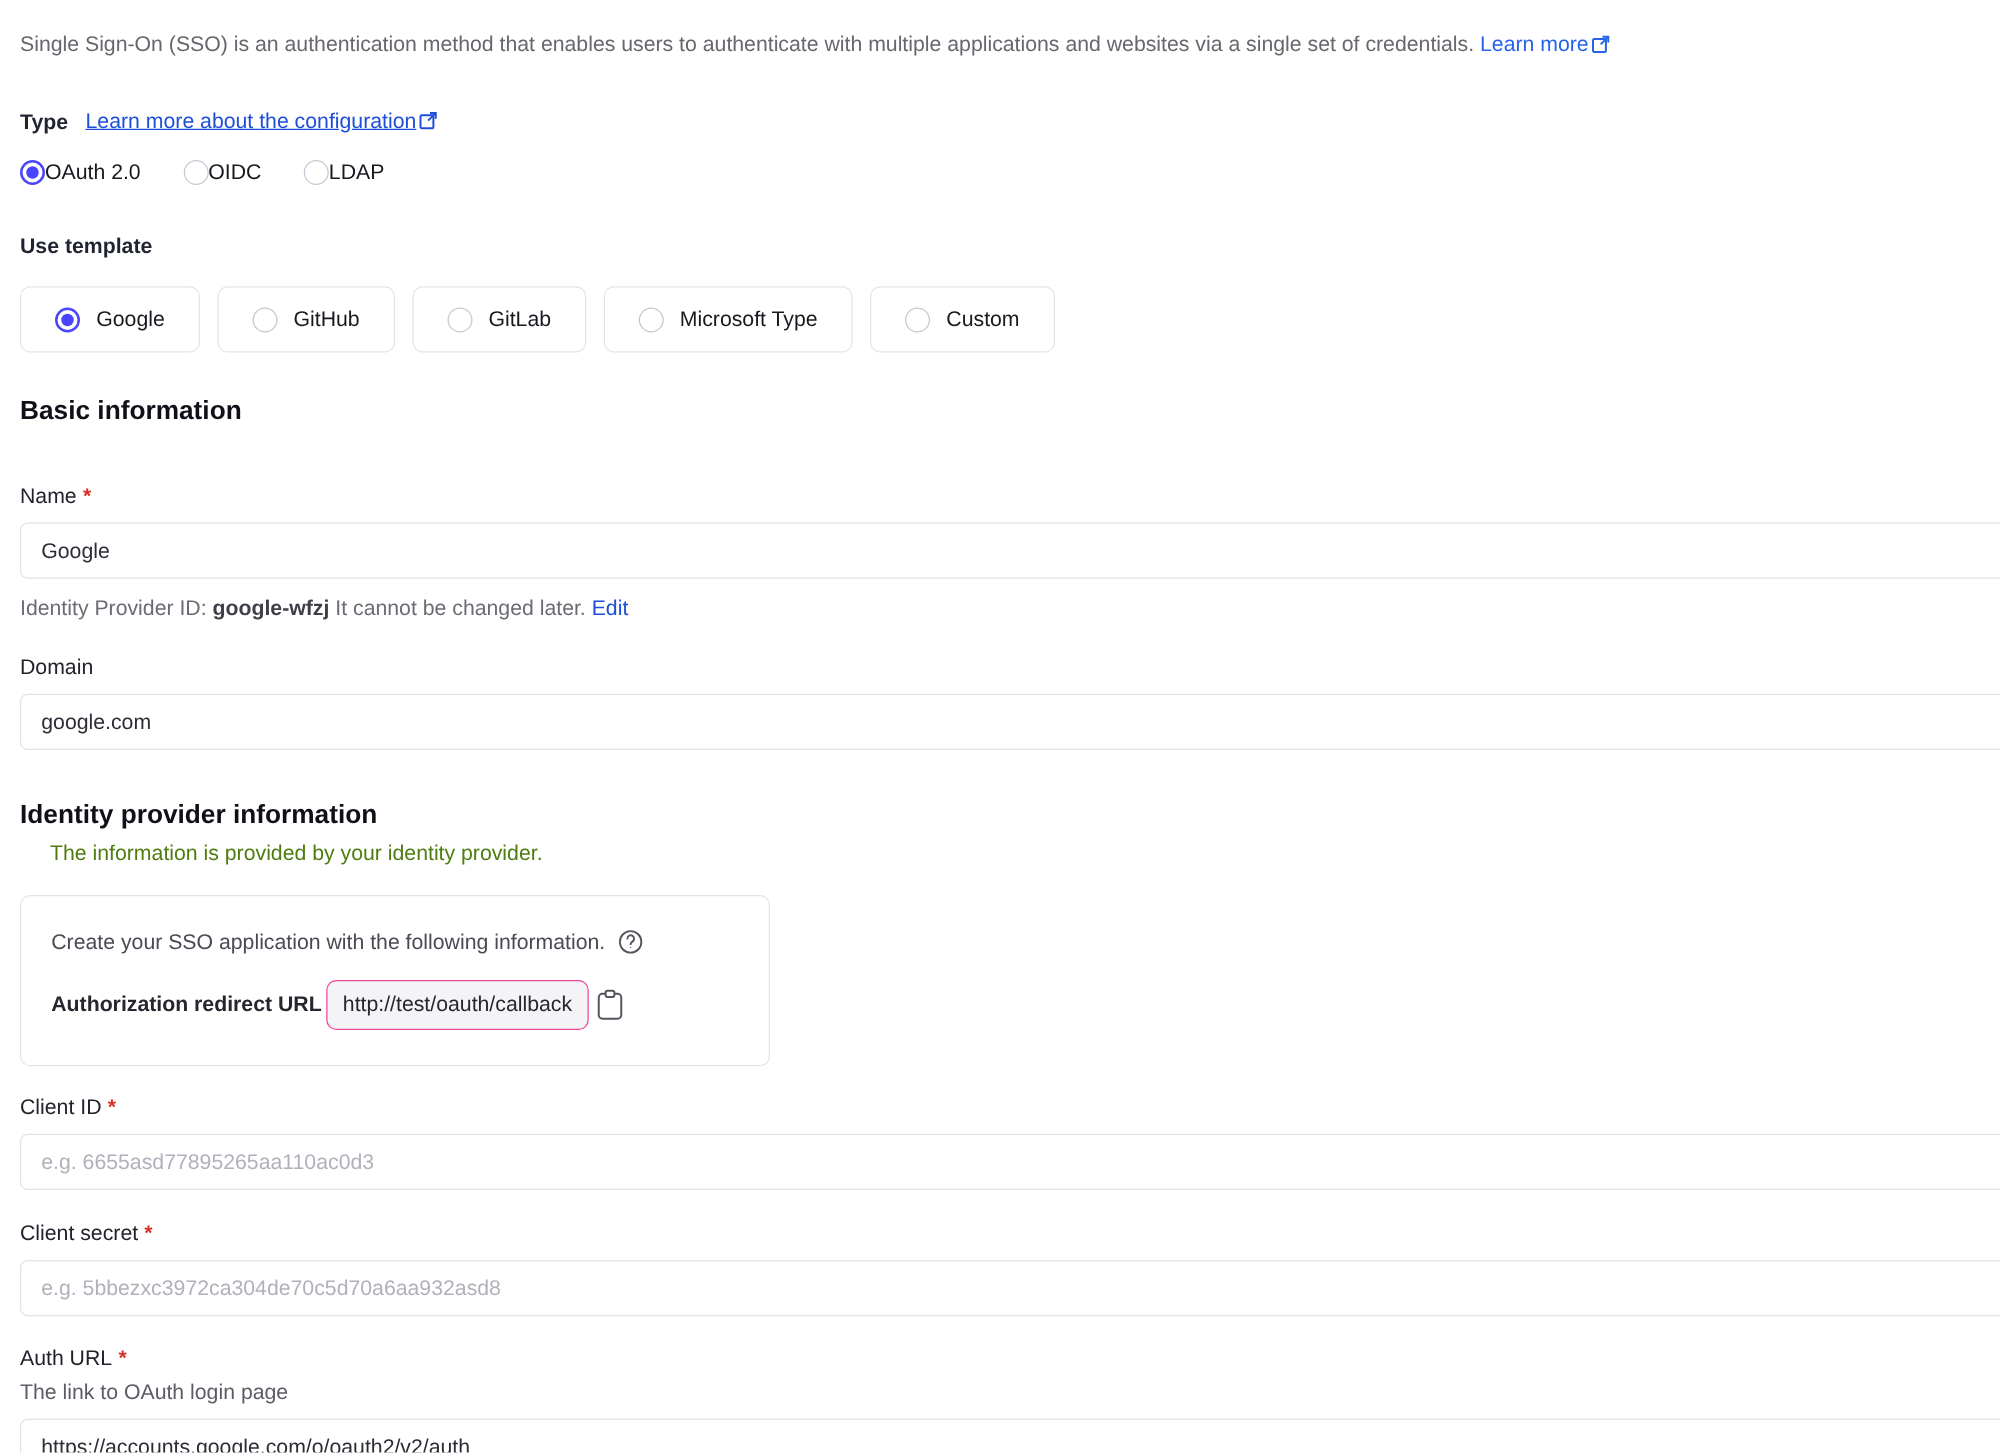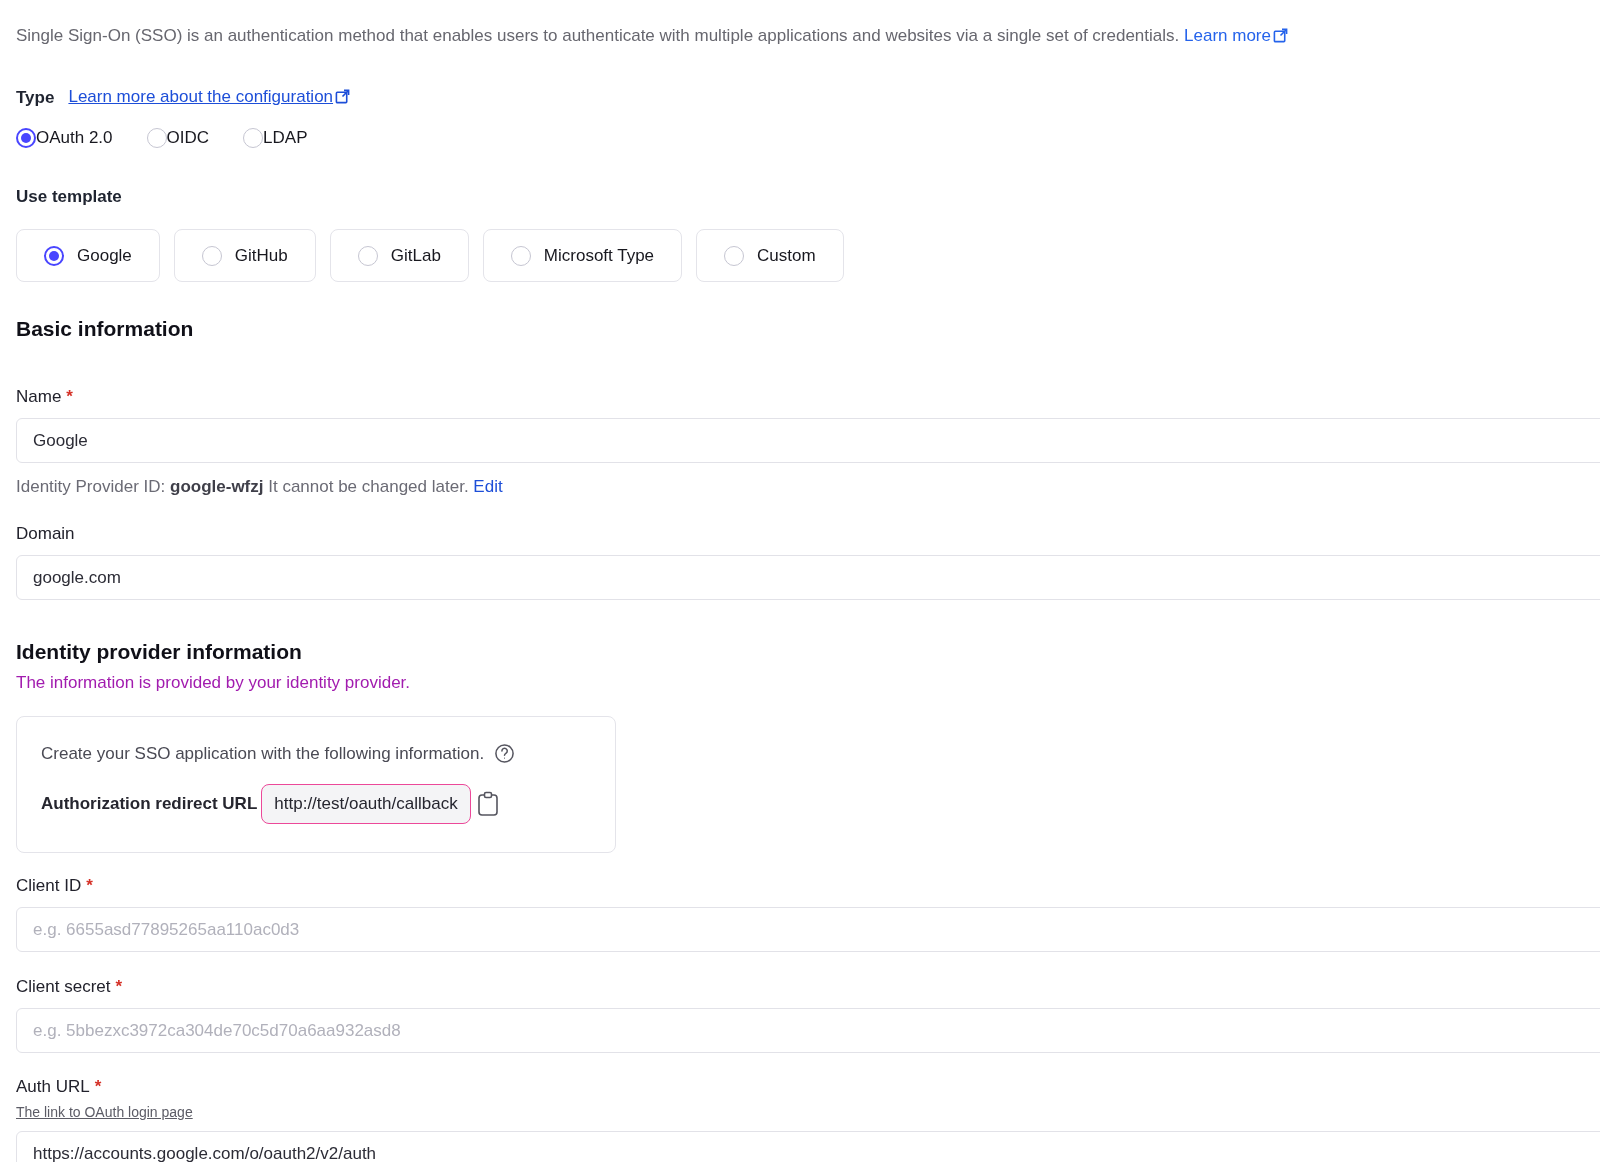--- a/index.html
+++ b/index.html
@@ -120,21 +120,22 @@
     font-size: 21px;
     font-weight: 700;
     color: #101018;
     margin: 0;
   }
   .h-basic { margin-top: 35px; }
   .h-idp { margin-top: 40px; }
   .section-subtext {
     margin-top: 9px;
     font-size: 17px;
-    color: #a21caf;
+    color: #4d7c0f;
+    margin-left: 24px;
   }
   
   .field-label {
     font-size: 17px;
     font-weight: 500;
     color: #22222c;
     display: flex;
     align-items: flex-start;
     gap: 5px;
   }
@@ -142,23 +143,22 @@
   .lbl-domain { margin-top: 27px; }
   .lbl-client-id { margin-top: 23px; }
   .lbl-client-secret { margin-top: 25px; }
   .lbl-auth-url { margin-top: 24px; }
   .required-star {
     color: #d53127;
     font-weight: 600;
   }
   .field-hint {
     margin-top: 7px;
-    font-size: 14px;
+    font-size: 17px;
     color: #5c5c66;
-    text-decoration: underline;
   }
   .text-input {
     display: block;
     margin-top: 11px;
     width: 1600px; 
     height: 45px;
     border: 1px solid #e2e2e8;
     border-radius: 6px;
     padding: 0 16px;
     font-size: 17px;

